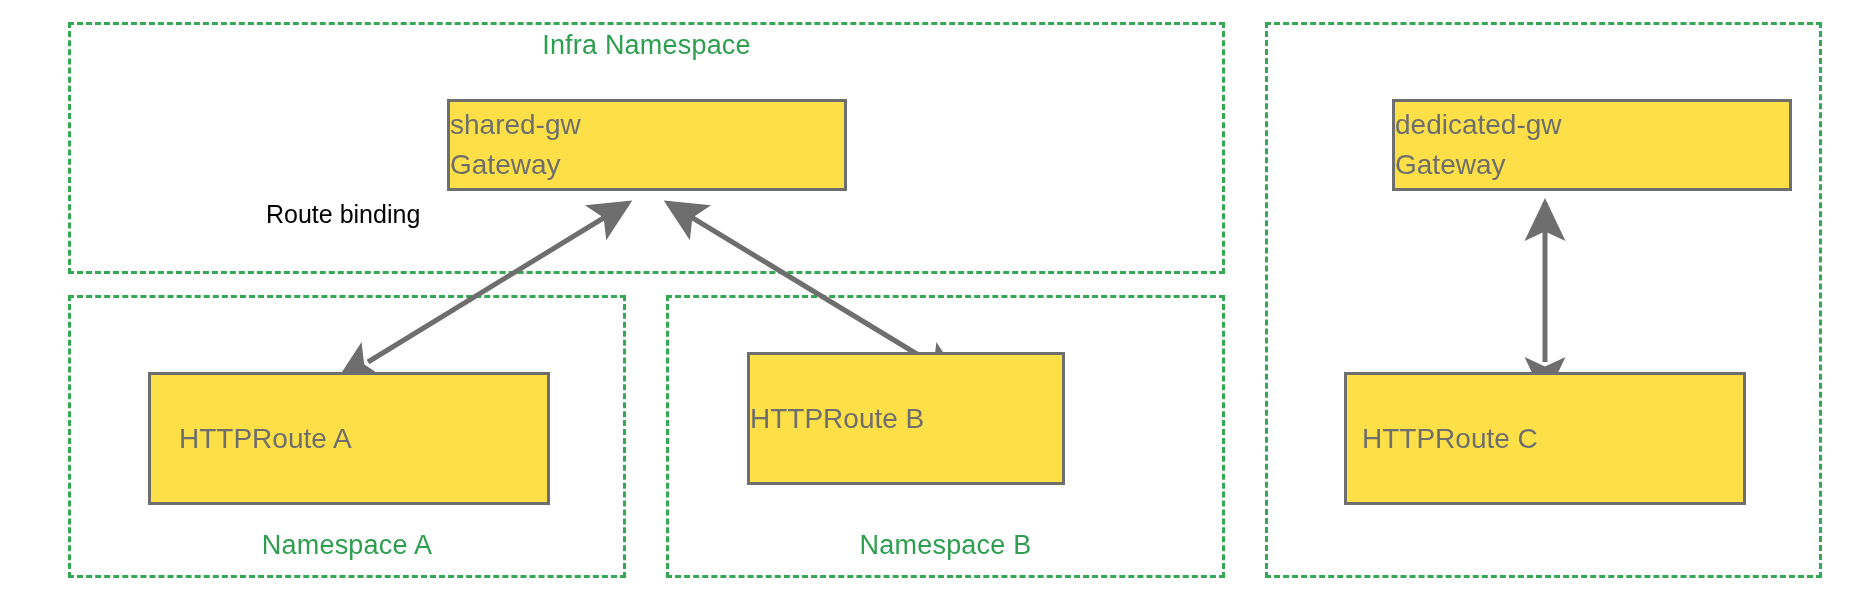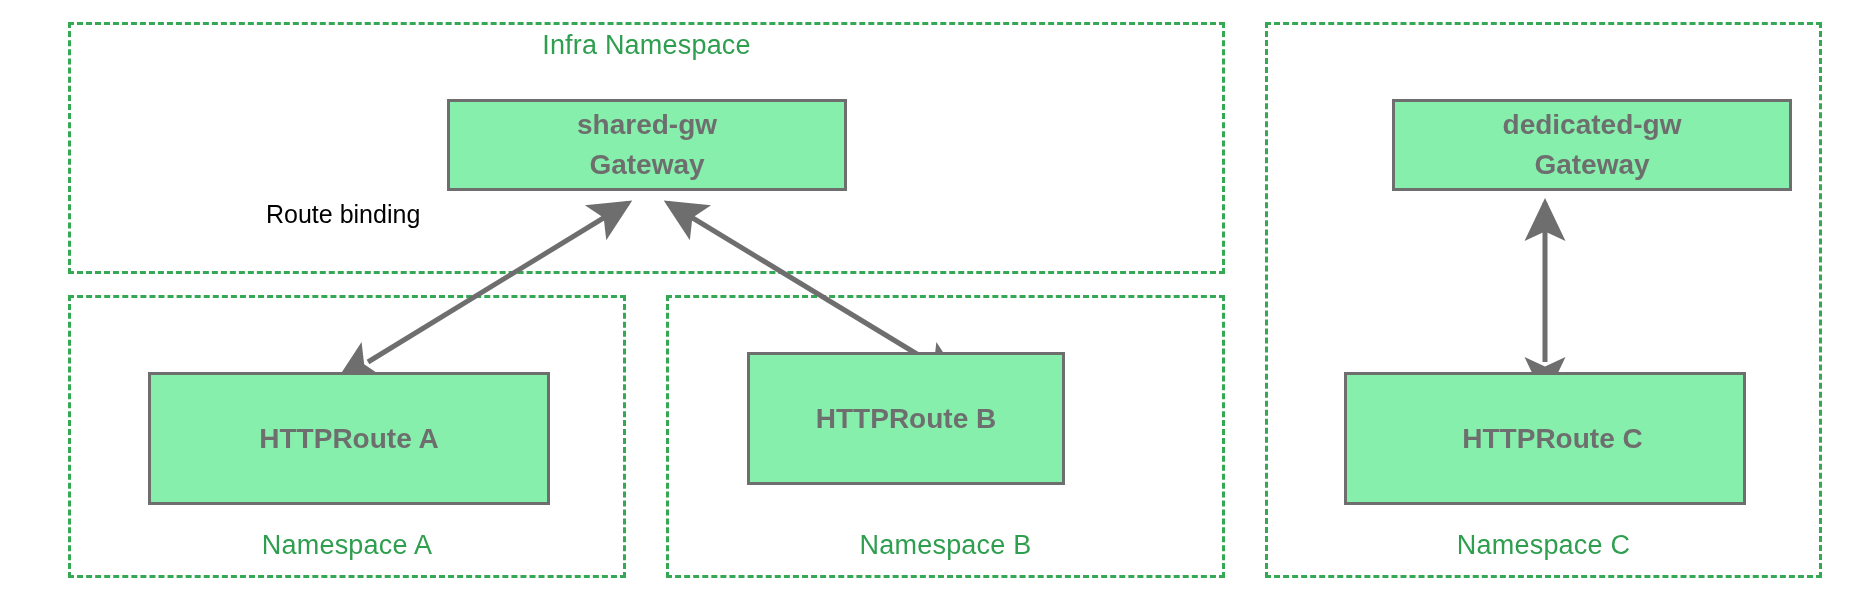--- a/index.html
+++ b/index.html
@@ -31,31 +31,30 @@
     font-size: 27px;
     letter-spacing: 0.2px;
     white-space: nowrap;
     text-align: center;
   }
   
   .node-box {
     position: absolute;
     box-sizing: border-box;
     border: 3px solid #6E6E6E;
-    background: #86efac;
+    background: #fde047;
     display: flex;
     flex-direction: column;
-    align-items: center;
+    align-items: flex-start;
     justify-content: center;
     color: #6E6E6E;
     font-size: 28px;
     line-height: 1.42;
     text-align: center;
     white-space: pre-line;
-    font-weight: bold;
   }
   .node-line {
     display: block;
   }
   
   .edge-label {
     position: absolute;
     color: #000000;
     font-size: 25px;
     white-space: nowrap;
@@ -79,21 +78,20 @@
   <div class="ns-box" id="ns-infra" style="left: 68px; top: 22px; width: 1157px; height: 252px;"></div>
   <div class="ns-title" id="ns-infra-title" style="left: 68px; width: 1157px; top: 30px;">Infra Namespace</div>
 
   <div class="ns-box" id="ns-a" style="left: 68px; top: 295px; width: 558px; height: 283px;"></div>
   <div class="ns-title" id="ns-a-title" style="left: 68px; width: 558px; top: 530px;">Namespace A</div>
 
   <div class="ns-box" id="ns-b" style="left: 666px; top: 295px; width: 559px; height: 283px;"></div>
   <div class="ns-title" id="ns-b-title" style="left: 666px; width: 559px; top: 530px;">Namespace B</div>
 
   <div class="ns-box" id="ns-c" style="left: 1265px; top: 22px; width: 557px; height: 556px;"></div>
-  <div class="ns-title" id="ns-c-title" style="left: 1265px; width: 557px; top: 530px;">Namespace C</div>
 
   <svg id="edges" viewBox="0 0 1860 600" xmlns="http://www.w3.org/2000/svg">
     <defs>
       <marker id="ah-end" markerWidth="9" markerHeight="9" refX="7.6" refY="4.5" orient="auto" markerUnits="strokeWidth">
         <path d="M0,0.4 L8.6,4.5 L0,8.6 L1.9,4.5 Z" fill="#6E6E6E"></path>
       </marker>
       <marker id="ah-start" markerWidth="9" markerHeight="9" refX="1.0" refY="4.5" orient="auto-start-reverse" markerUnits="strokeWidth">
         <path d="M0,0.4 L8.6,4.5 L0,8.6 L1.9,4.5 Z" fill="#6E6E6E"></path>
       </marker>
     </defs>
@@ -110,21 +108,21 @@
   <div class="node-box" id="node-shared-gw" style="left: 447px; top: 99px; width: 400px; height: 92px;">
     <span class="node-line">shared-gw</span>
     <span class="node-line">Gateway</span>
   </div>
 
   <div class="node-box" id="node-dedicated-gw" style="left: 1344px; top: 99px; width: 400px; height: 92px; margin-left: 48px;">
     <span class="node-line">dedicated-gw</span>
     <span class="node-line">Gateway</span>
   </div>
 
-  <div class="node-box" id="node-httproute-a" style="left: 148px; top: 372px; width: 402px; height: 133px;">
+  <div class="node-box" id="node-httproute-a" style="left: 148px; top: 372px; width: 402px; height: 133px; padding-left: 28px;">
     <span class="node-line">HTTPRoute A</span>
   </div>
 
   <div class="node-box" id="node-httproute-b" style="left: 747px; top: 352px; width: 318px; height: 133px;">
     <span class="node-line">HTTPRoute B</span>
   </div>
 
   <div class="node-box" id="node-httproute-c" style="left: 1344px; top: 372px; width: 402px; height: 133px; padding-left: 15px;">
     <span class="node-line">HTTPRoute C</span>
   </div>

